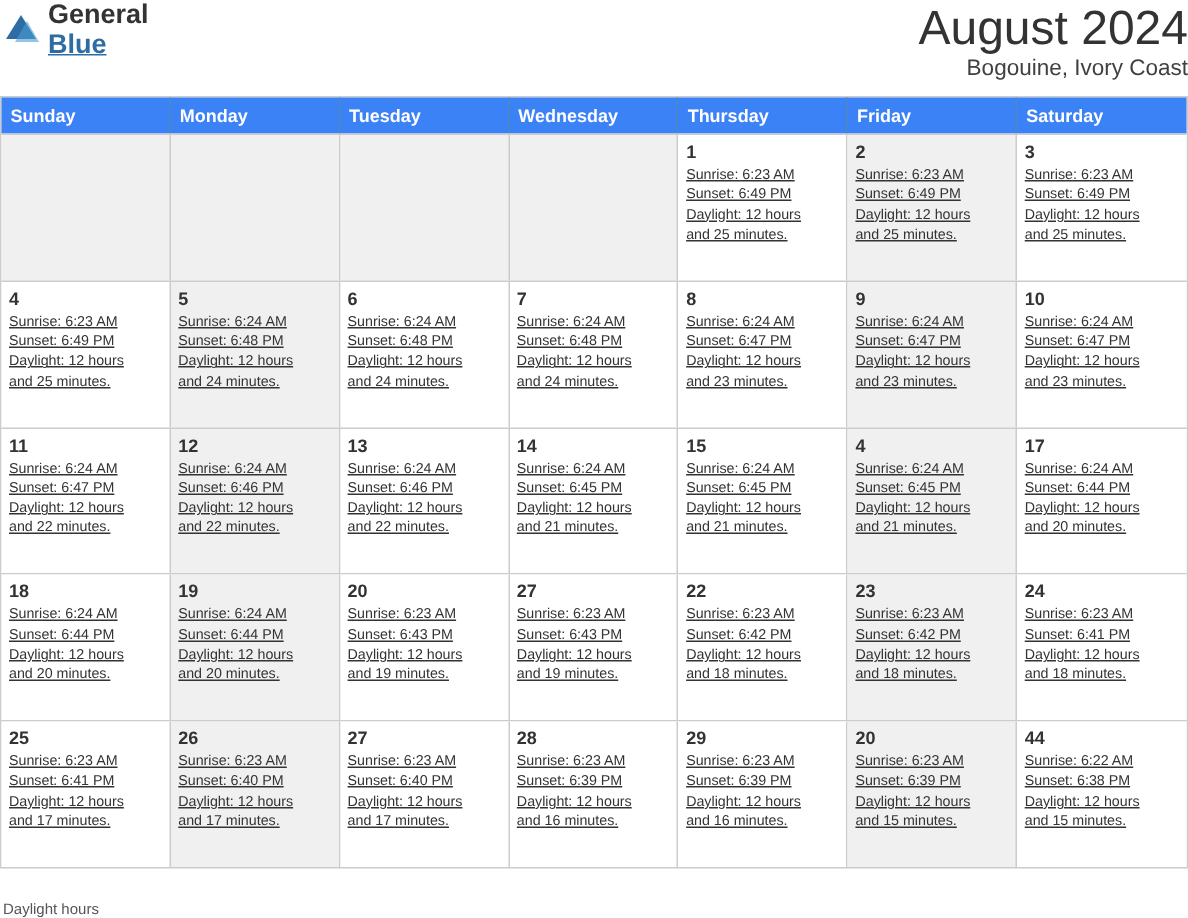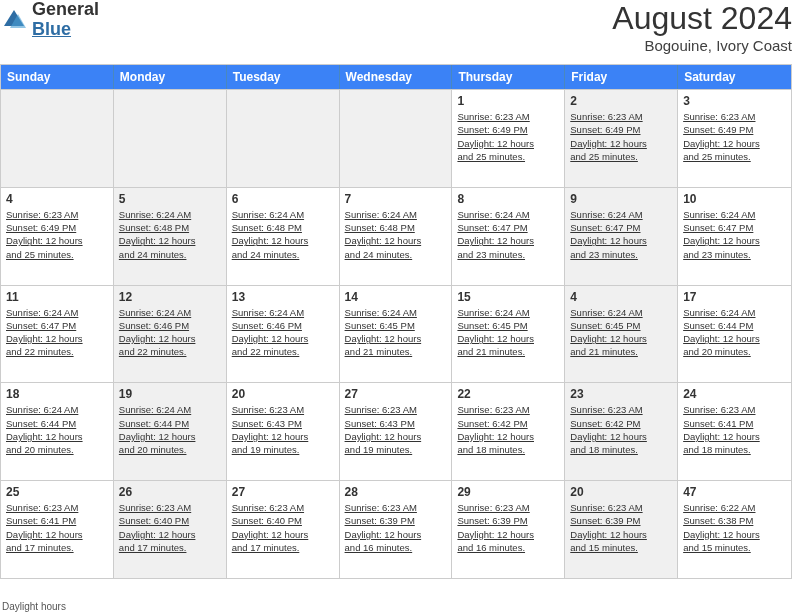--- a/index.html
+++ b/index.html
@@ -358,21 +358,21 @@
 and 16 minutes.</div>
           </div>
           <div class="cal-cell shaded">
             <div class="day-num">20</div>
             <div class="cell-info" style="white-space: pre-line;">Sunrise: 6:23 AM
 Sunset: 6:39 PM
 Daylight: 12 hours
 and 15 minutes.</div>
           </div>
           <div class="cal-cell">
-            <div class="day-num">47</div>
+            <div class="day-num">44</div>
             <div class="cell-info" style="white-space: pre-line;">Sunrise: 6:22 AM
 Sunset: 6:38 PM
 Daylight: 12 hours
 and 15 minutes.</div>
           </div>
         </div>
       </div>
   </div>
 
   <div class="footer-note">Daylight hours</div>

